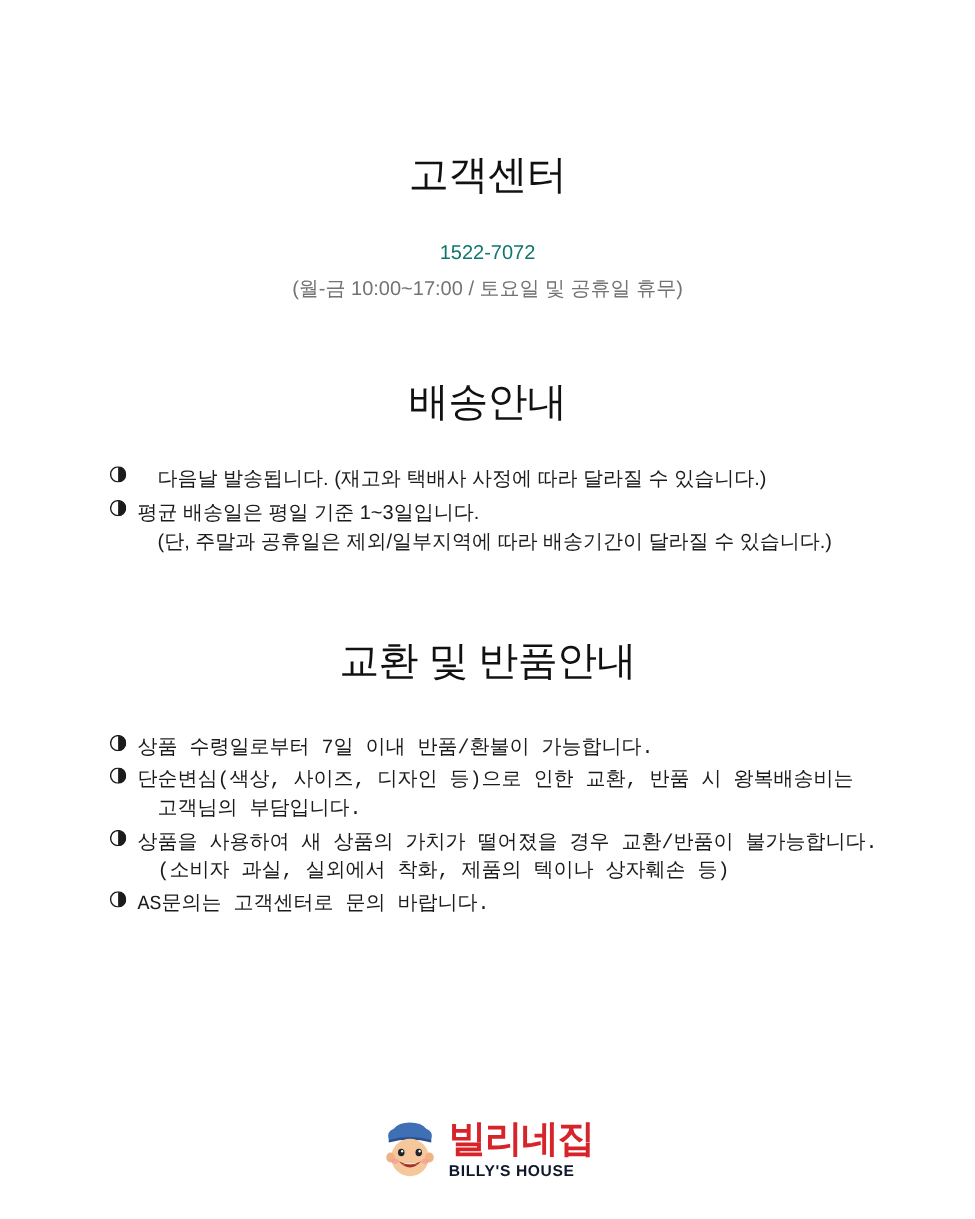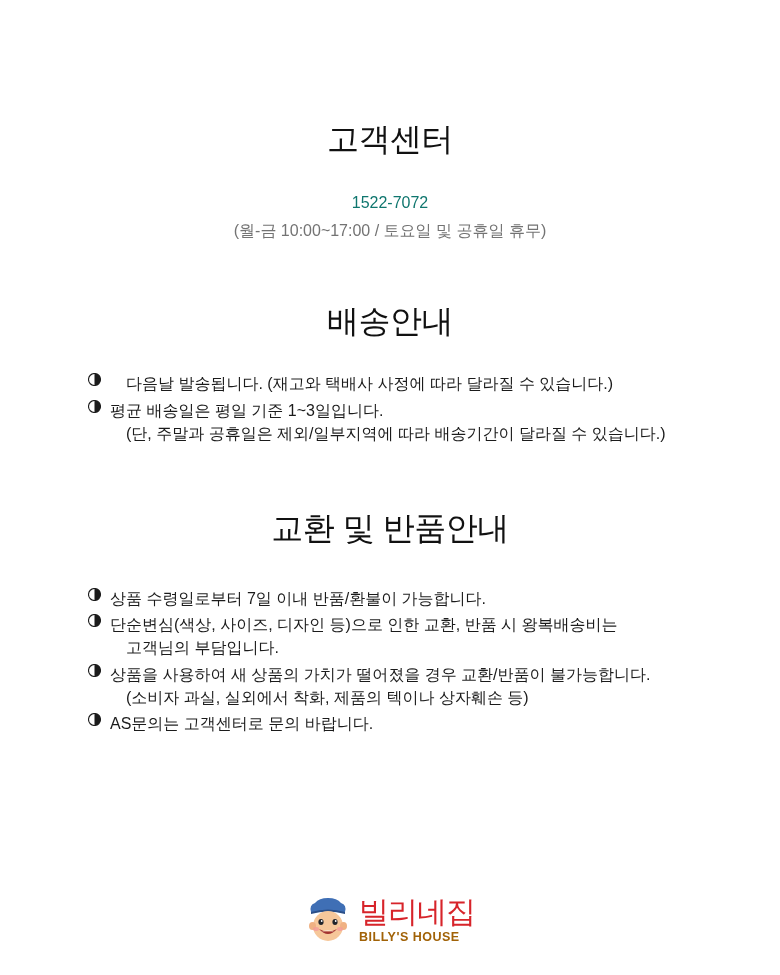--- a/index.html
+++ b/index.html
@@ -70,20 +70,21 @@
     height: 13px;
     display: inline-block;
   }
   .bullet svg { display: block; }
   .sub-line {
     display: block;
     padding-left: 16px;
   }
   .list-exchange {
     margin-top: 36px;
+    font-family: Liberation Mono, monospace;
   }
   .footer {
     position: absolute;
     left: 0;
     right: 0;
     bottom: 52px;
     display: flex;
     justify-content: center;
     align-items: center;
   }
@@ -98,28 +99,28 @@
     position: relative;
   }
   .logo-text {
     display: flex;
     flex-direction: column;
     align-items: flex-start;
     line-height: 1;
   }
   .logo-kr {
     font-size: 30px;
-    font-weight: normal;
+    font-weight: bold;
     color: #d7242a;
     letter-spacing: -1px;
   }
   .logo-en {
     font-size: 12.5px;
     font-weight: bold;
-    color: #a16207;
+    color: #0f172a;
     letter-spacing: 0.5px;
     margin-top: 4px;
     text-align: center;
   }
 </style>
 </head>
 <body>
 
 <div class="page">
 

